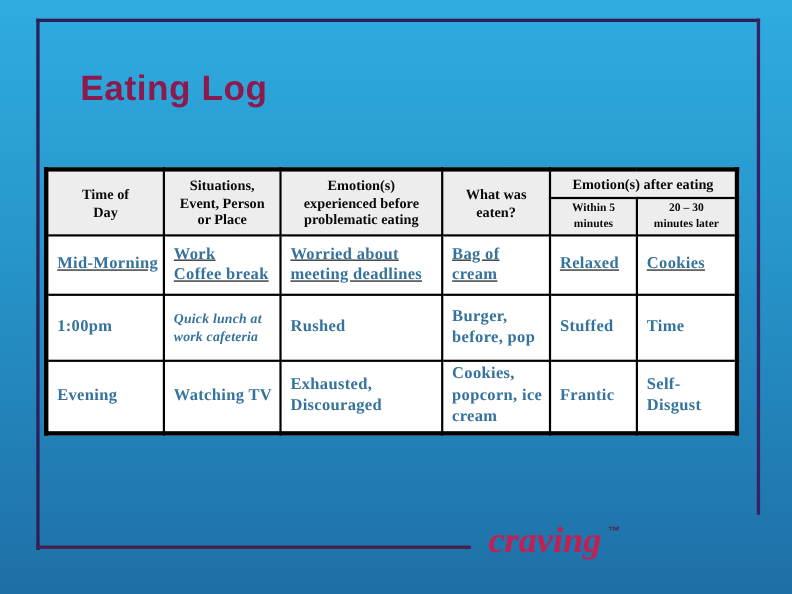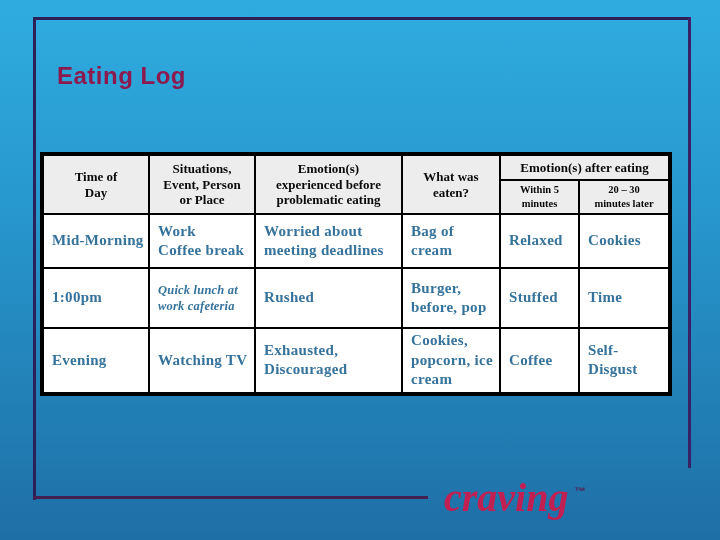--- a/index.html
+++ b/index.html
@@ -13,23 +13,23 @@
   }
 
   
   .frame-top    { position: absolute; left: 33px;  top: 17px;  width: 658px; height: 3px; background: #2b2058; }
   .frame-left   { position: absolute; left: 33px;  top: 17px;  width: 3px;   height: 483px; background: #2b2058; }
   .frame-right  { position: absolute; left: 688px; top: 17px;  width: 3px;   height: 451px; background: #3a2166; }
   .frame-bottom { position: absolute; left: 33px;  top: 496px; width: 395px; height: 3px; background: #44204f; }
 
   .title {
     position: absolute;
-    left: 57px;
+    left: 73px;
     top: 62px;
-    font-size: 24px;
+    font-size: 32px;
     font-weight: bold;
     letter-spacing: 0.5px;
     color: #8c1a4e;
   }
 
   table.log {
     position: absolute;
     left: 40px;
     top: 152px;
     width: 628px;
@@ -65,36 +65,36 @@
     font-size: 15px;
     line-height: 1.3;
     letter-spacing: 0.3px;
     text-align: left;
     vertical-align: middle;
     background: #ffffff;
   }
   table.log td.small { font-size: 12.5px; letter-spacing: 0.2px; font-style: italic; }
   tr.hrow1 { height: 26px; }
   tr.hrow2 { height: 34px; }
-  tr.brow1 { height: 54px; }
+  tr.brow1 { height: 54px; text-decoration: underline; }
   tr.brow2 { height: 60px; }
   tr.brow3 { height: 62px; }
 
   .logo {
     position: absolute;
     left: 444px;
     top: 474px;
     display: flex;
     align-items: baseline;
   }
   .logo .craving {
     font-family: "Liberation Serif", "DejaVu Serif", serif;
     font-style: italic;
     font-weight: bold;
-    font-size: 40px;
+    font-size: 33px;
     color: #c22053;
     padding-right: 5px;
   }
   .logo .change {
     font-family: "Liberation Sans", sans-serif;
     font-weight: bold;
     font-size: 33px;
     letter-spacing: -0.5px;
     color: #5c1a4e;
   }
@@ -172,21 +172,21 @@
         <td>Time</td>
       </tr>
       <tr class="brow3">
         <td>Evening</td>
         <td>Watching TV</td>
         <td>Exhausted,
 Discouraged</td>
         <td>Cookies,
 popcorn, ice
 cream</td>
-        <td>Coffee</td>
+        <td>Frantic</td>
         <td>Self-Disgust</td>
       </tr>
     </tbody>
   </table>
 
   <div class="logo">
     <span class="craving">craving</span>
     <span class="tm">™</span>
   </div>
 

